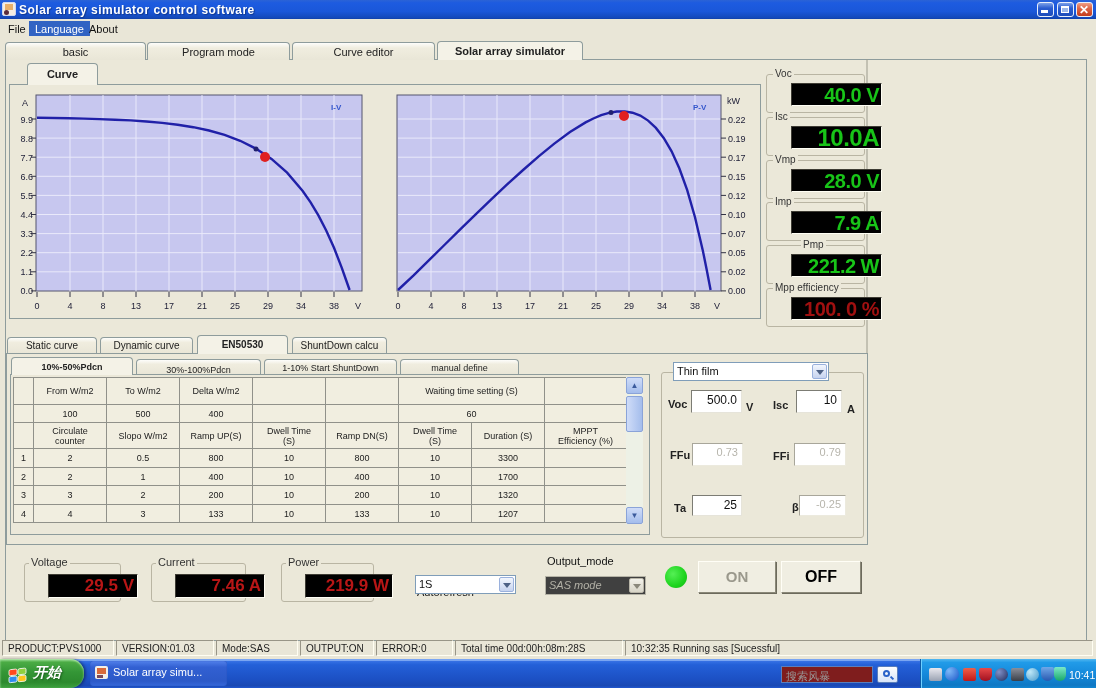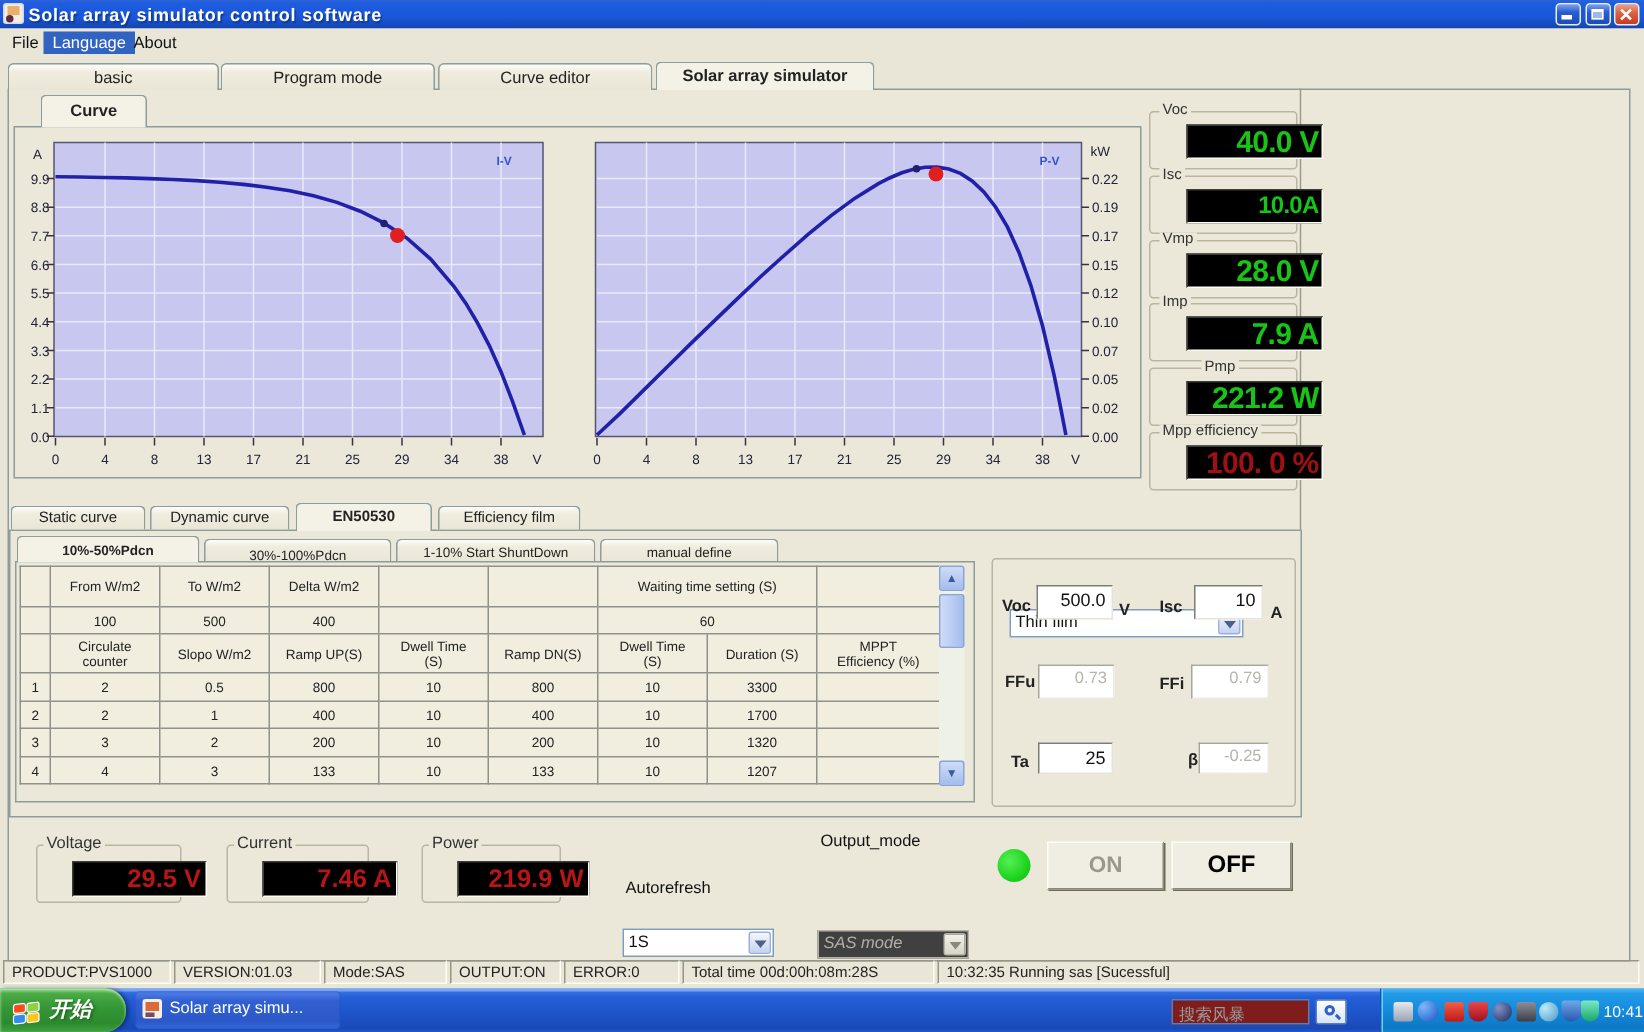--- a/index.html
+++ b/index.html
@@ -41,21 +41,21 @@
 .gb { position:absolute; border:1px solid #b9b5a3; border-radius:3px; }
 .gbl { position:absolute; font-size:10px; color:#333; background:#ebe8d9; padding:0 2px; line-height:10px; }
 .lcd { position:absolute; background:#000; border:1px solid #555;
   border-top-color:#3e3c34; border-left-color:#3e3c34; border-bottom-color:#fffef4; border-right-color:#fffef4;
   color:#18c418; font-weight:bold; text-align:right;margin-left:21px; }
 
 
 .txt { position:absolute; background:#fff; border:1px solid #7c7c74; border-bottom-color:#e6e4da; border-right-color:#e6e4da;
   font-size:11px; text-align:right; padding:2px 4px 0 0; color:#111; }
 .txt.dis { color:#b7b5ac; border-color:#a8a69a; border-bottom-color:#eceade; border-right-color:#eceade; }
-.combo { position:absolute; background:#fff; border:1px solid #7f9db9; font-size:11px; color:#111;margin-top:44px; }
+.combo { position:absolute; background:#fff; border:1px solid #7f9db9; font-size:11px; color:#111; }
 .combo .cv { position:absolute; left:3px; top:2px; }
 .combo .cb { position:absolute; right:1px; top:1px; bottom:1px; width:15px;
   background:linear-gradient(180deg,#f2f6fd,#c6d3ef); border:1px solid #9ab1dd; border-radius:2px; }
 .combo .cb:after { content:""; position:absolute; left:3px; top:5px; border:4px solid transparent; border-top:5px solid #4d6185; }
 .combo.dis { background:#404040; color:#b2b0a6; border-color:#b5b3a6;font-style:italic; }
 .combo.dis .cb { background:linear-gradient(180deg,#f2f1ea,#d8d5c8); border-color:#b8b5a8; }
 .combo.dis .cb:after { border-top-color:#8a887c; }
 
 
 .btn { position:absolute; background:#f0eee2; border:1px solid #8a8878;
@@ -210,21 +210,21 @@
 
   <path d="M867,59V544" stroke="#9b9a8c" stroke-width="1"></path>
 </svg>
 
 <div class="gb" style="left:766px; top:74px;  width:99px; height:39px;"></div>
 <div class="gbl" style="left:773px; top:69px;">Voc</div>
 <div class="lcd" style="left:770px; top:83px;  width:91px; height:23px; font-size:20px; line-height:22px; padding-right:2px; letter-spacing:-0.5px;">40.0 V</div>
 
 <div class="gb" style="left:766px; top:117px; width:99px; height:39px;"></div>
 <div class="gbl" style="left:773px; top:112px;">Isc</div>
-<div class="lcd" style="left:770px; top:126px; width:91px; height:23px; font-size:16px; line-height:22px; padding-right:2px; letter-spacing:-0.5px;">10.0A</div>
+<div class="lcd" style="left:770px; top:126px; width:91px; height:23px; font-size:24px; line-height:22px; padding-right:2px; letter-spacing:-0.5px;">10.0A</div>
 
 <div class="gb" style="left:766px; top:160px; width:99px; height:39px;"></div>
 <div class="gbl" style="left:773px; top:155px;">Vmp</div>
 <div class="lcd" style="left:770px; top:169px; width:91px; height:23px; font-size:20px; line-height:22px; padding-right:2px; letter-spacing:-0.5px;">28.0 V</div>
 
 <div class="gb" style="left:766px; top:202px; width:99px; height:39px;"></div>
 <div class="gbl" style="left:773px; top:197px;">Imp</div>
 <div class="lcd" style="left:770px; top:211px; width:91px; height:23px; font-size:20px; line-height:22px; padding-right:2px; letter-spacing:-0.5px;">7.9 A</div>
 
 <div class="gb" style="left:766px; top:245px; width:99px; height:39px;"></div>
@@ -232,21 +232,21 @@
 <div class="lcd" style="left:770px; top:254px; width:91px; height:23px; font-size:20px; line-height:22px; padding-right:2px; letter-spacing:-0.5px;">221.2 W</div>
 
 <div class="gb" style="left:766px; top:288px; width:99px; height:39px;"></div>
 <div class="gbl" style="left:773px; top:283px;">Mpp efficiency</div>
 <div class="lcd" style="left:770px; top:297px; width:91px; height:23px; font-size:20px; line-height:22px; padding-right:2px; letter-spacing:-0.5px; color:#a01010;">100. 0 %</div>
 
 <div class="page" style="left:6px; top:353px; width:862px; height:192px;"></div>
 <div class="tab" style="left:7px;   top:337px; width:90px;  height:16px; font-size:10px; padding-top:2px;">Static curve</div>
 <div class="tab" style="left:100px; top:337px; width:93px;  height:16px; font-size:10px; padding-top:2px;">Dynamic curve</div>
 <div class="tab sel" style="left:197px; top:335px; width:91px; height:19px; font-size:10px; padding-top:3px;">EN50530</div>
-<div class="tab" style="left:292px; top:337px; width:95px;  height:16px; font-size:10px; padding-top:2px;">Efficiency film</div>
+<div class="tab" style="left:292px; top:337px; width:95px;  height:16px; font-size:10px; padding-top:2px;">ShuntDown calcu</div>
 
 <div class="page" style="left:10px; top:374px; width:640px; height:161px;"></div>
 <div class="tab sel" style="left:11px;  top:357px; width:122px; height:18px; font-size:9px; padding-top:4px;">10%-50%Pdcn</div>
 <div class="tab" style="left:136px; top:359px; width:125px; height:15px; font-size:9px; padding-top:5px;">30%-100%Pdcn</div>
 <div class="tab" style="left:264px; top:359px; width:133px; height:15px; font-size:9px; padding-top:3px;">1-10% Start ShuntDown</div>
 <div class="tab" style="left:400px; top:359px; width:119px; height:15px; font-size:9px; padding-top:3px;">manual define</div>
 
 <table class="abs" style="left:13px; top:377px; width:613px; border-collapse:collapse; table-layout:fixed; background:#f1eee0; font-size:9px; color:#222; text-align:center;" cellspacing="0">
   <colgroup>
     <col style="width:20px">

